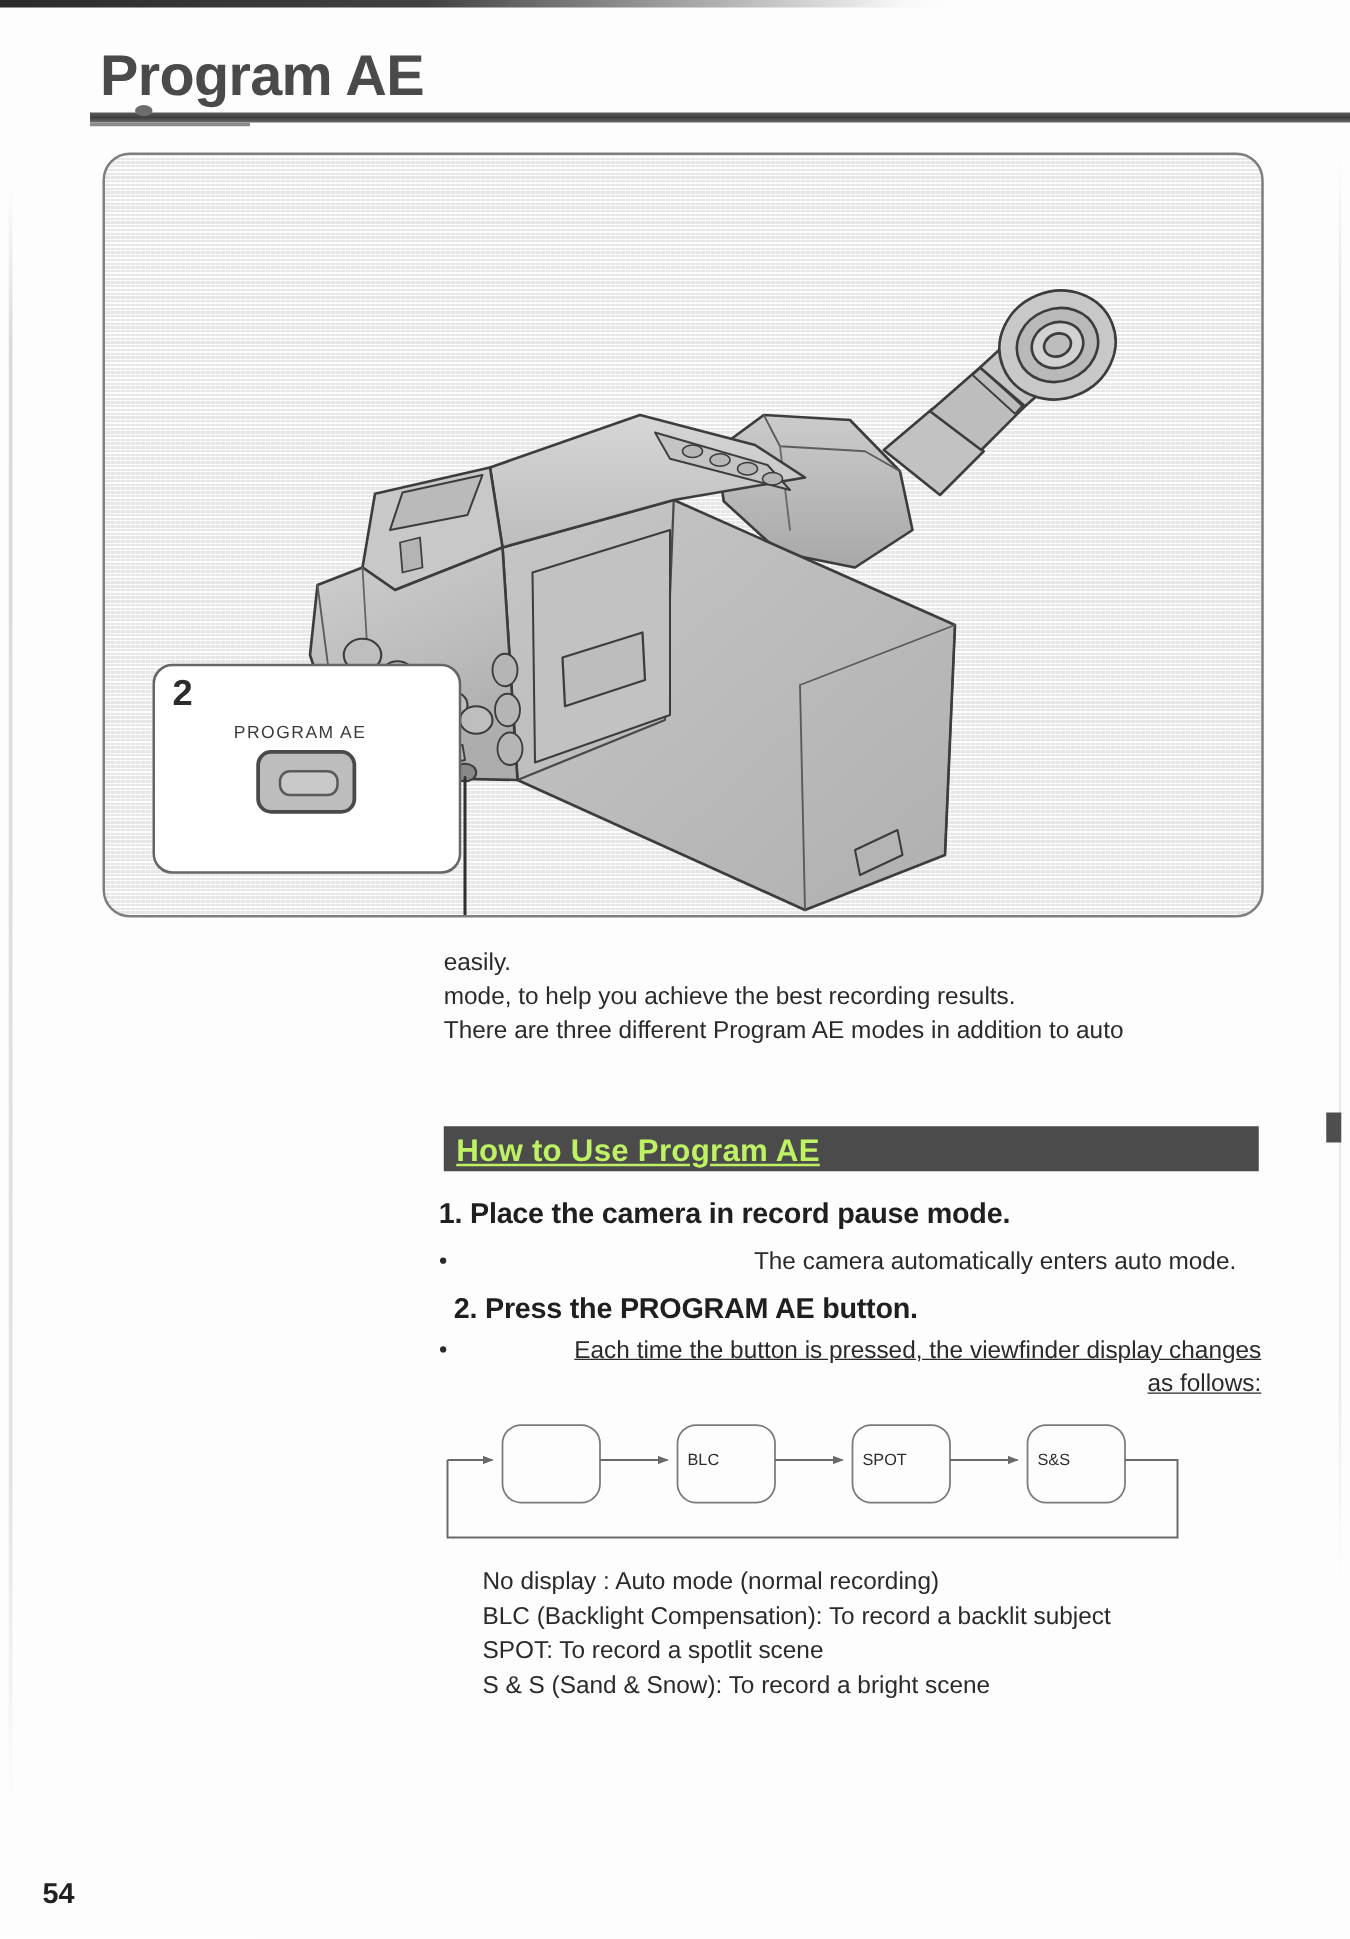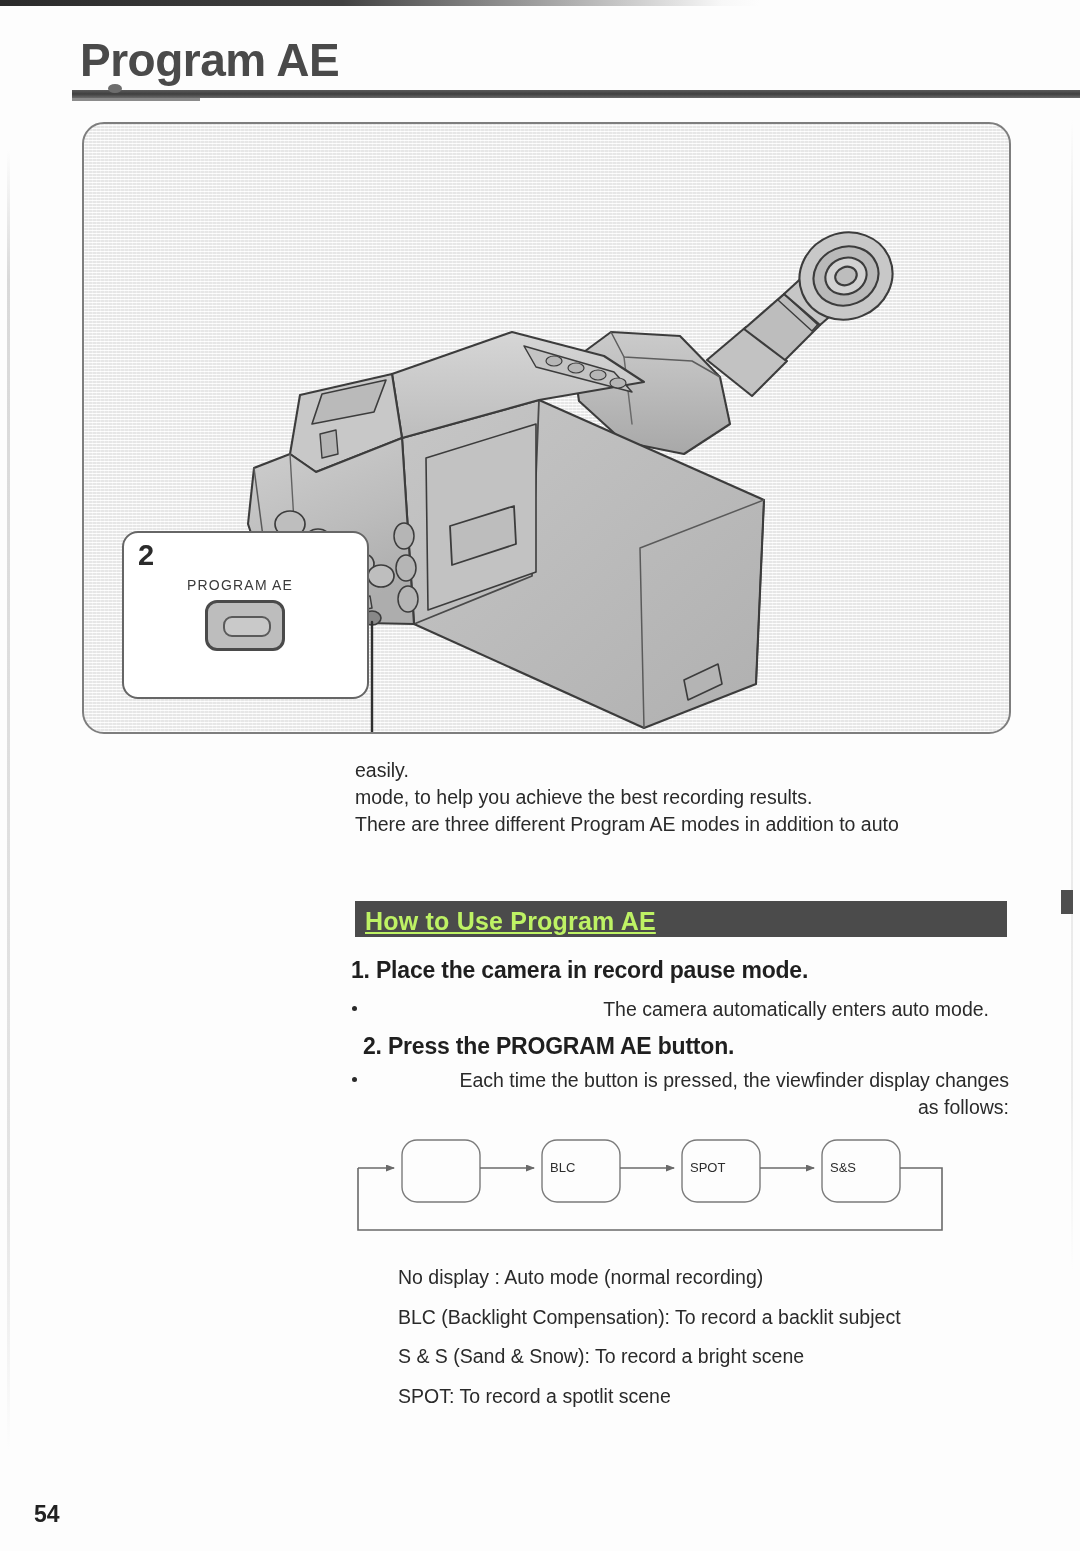--- a/index.html
+++ b/index.html
@@ -189,21 +189,21 @@
   .step2-head { left: 363px; top: 1033px; }
 
   .bullet-line {
     position: absolute;
     font-size: 19.5px;
     line-height: 27px;
     color: #2a2a2a;
     text-align: right;
   }
   .step1-bullet { left: 369px; top: 996px; width: 620px; }
-  .step2-bullet { left: 369px; top: 1067px; width: 640px; }
+  .step2-bullet { left: 369px; top: 1067px; width: 640px; text-decoration: underline; }
   .bullet-dot {
     position: absolute;
     left: -17px; top: 10px;
     width: 5px; height: 5px;
     border-radius: 50%;
     background: #2a2a2a;
   }
   .bullet-cont { display: block; padding-left: 10px; }
 
   
@@ -215,21 +215,21 @@
 
   
   .legend {
     position: absolute;
     left: 386px; top: 1252px;
     width: 600px;
     font-size: 19.5px;
     line-height: 27.5px;
     color: #2a2a2a;
   }
-  .legend p { margin: 12px; white-space: nowrap; }
+  .legend p { margin: 0; white-space: nowrap; }
 
   .page-number {
     position: absolute;
     left: 34px; top: 1501px;
     font-size: 23px;
     font-weight: bold;
     color: #212121;
   }
 </style>
 </head>
@@ -409,19 +409,19 @@
         <text x="200" y="48">BLC</text>
         <text x="340" y="48">SPOT</text>
         <text x="480" y="48">S&amp;S</text>
       </g>
     </svg>
   </div>
 
   <div class="legend">
     <p>No display : Auto mode (normal recording)</p>
     <p>BLC (Backlight Compensation): To record a backlit subject</p>
+    <p>SPOT: To record a spotlit scene</p>
     <p>S &amp; S (Sand &amp; Snow): To record a bright scene</p>
-    <p>SPOT: To record a spotlit scene</p>
   </div>
 
   <div class="page-number">54</div>
 
 </div>
 
 </body></html>

